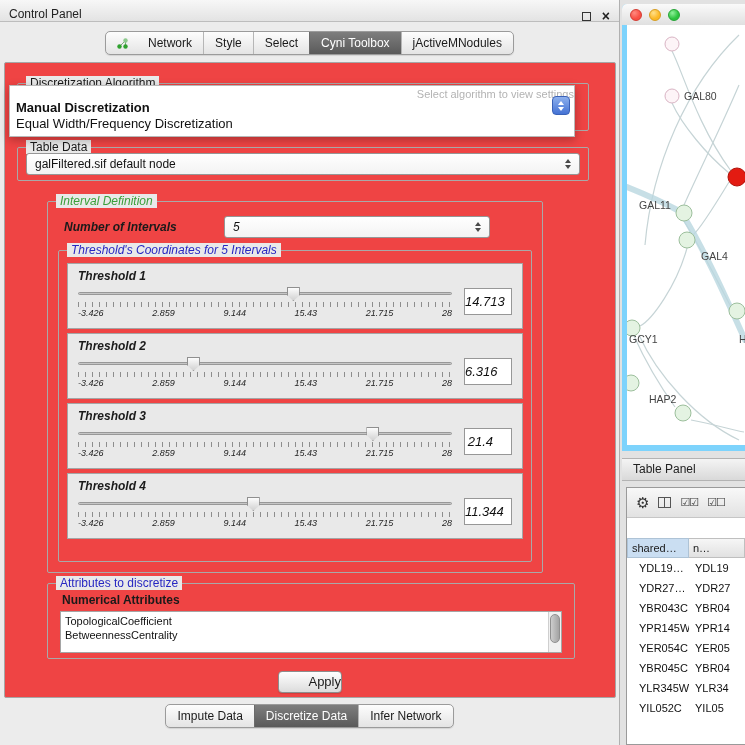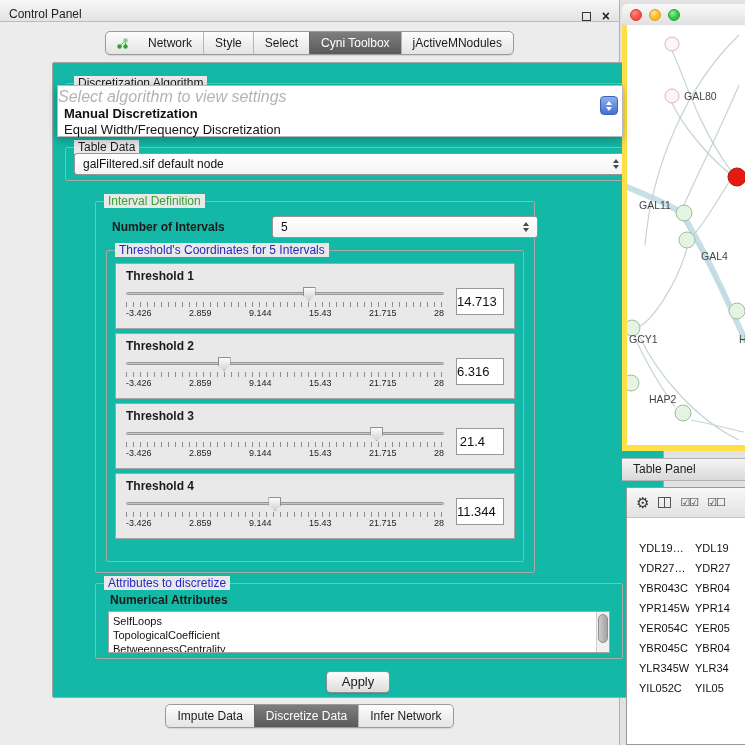--- a/index.html
+++ b/index.html
@@ -14,50 +14,50 @@
   .titlebar .win-controls { margin-left:auto; display:flex; align-items:center; gap:11px; }
   .float-box { width:9px; height:9px; border:1.5px solid #333; display:inline-block; }
   .close-x { font-size:14px; font-weight:bold; color:#222; line-height:10px; }
 
   .tabbar { position:absolute; left:0; right:0; top:31px; display:flex; justify-content:center; }
   .seg { display:inline-flex; border:1px solid #9b9b9b; border-radius:5px; overflow:hidden; background:linear-gradient(#fdfdfd,#e4e4e4); box-shadow:0 1px 1px rgba(0,0,0,.10); }
   .seg .tab { padding:4px 11px; font-size:12px; color:#1a1a1a; border-left:1px solid #b6b6b6; display:flex; align-items:center; gap:5px; cursor:default; white-space:nowrap; }
   .seg .tab:first-child { border-left:none;gap:20px; }
   .seg .tab.selected { background:linear-gradient(#7e7e7e,#5a5a5a); color:#fff; border-left-color:#6a6a6a; }
 
-  .panel-body { position:absolute; left:4px; top:62px; width:612px; height:636px; border:1px solid #a6a6a6; border-radius:2px; background:#14b8a6;margin-left:48px; }
+  .panel-body { position:absolute; left:4px; top:62px; width:612px; height:636px; border:1px solid #a6a6a6; border-radius:2px; background:#ef4444; }
 
   
   .group { position:absolute; border:1px solid #a9a9a9; border-radius:2px; }
   .group-title { position:absolute; top:-8px; left:8px; background:#e9e9e9; padding:0 4px; font-size:12px; white-space:nowrap; }
   .t-green { color:#3aa03a; }
   .t-blue { color:#2727c2; }
 
   
   .algo-group { left:12px; top:20px; width:572px; height:48px; }
 
   
   .popup { position:absolute; left:4px; top:22px; width:566px; height:52px; background:#ffffff; border:1px solid #b8b8b8; box-shadow:0 3px 9px rgba(0,0,0,.28); z-index:6; }
-  .popup .prompt { text-align:left; color:#b3b3b3; font-size:16px; padding-top:2px;font-style:italic; }
+  .popup .prompt { text-align:right; color:#b3b3b3; font-size:11px; padding-top:2px; }
   .popup .opt { font-size:13px; padding-left:6px; line-height:16px; color:#111; }
   .popup .opt.first { font-weight:bold; }
   .algo-stepper { position:absolute; right:4px; top:10px; width:18px; height:19px; border-radius:4px; background:linear-gradient(#8db0ee,#4472d4); border:1px solid #3a62b8; display:flex; flex-direction:column; align-items:center; justify-content:center; gap:2px; }
   .tri-up-w { width:0; height:0; border-left:3.5px solid transparent; border-right:3.5px solid transparent; border-bottom:4px solid #fff; }
   .tri-dn-w { width:0; height:0; border-left:3.5px solid transparent; border-right:3.5px solid transparent; border-top:4px solid #fff; }
 
   
   .tabledata-group { left:12px; top:84px; width:572px; height:34px; }
   .combo { position:absolute; background:linear-gradient(#ffffff,#f3f3f3); border:1px solid #969696; border-radius:3px; display:flex; align-items:center; padding:0 8px; font-size:12px; color:#111; }
   .combo .stepper { margin-left:auto; display:flex; flex-direction:column; align-items:center; gap:2px; }
   .tri-up { width:0; height:0; border-left:3.5px solid transparent; border-right:3.5px solid transparent; border-bottom:4px solid #4a4a4a; }
   .tri-dn { width:0; height:0; border-left:3.5px solid transparent; border-right:3.5px solid transparent; border-top:4px solid #4a4a4a; }
   .td-combo { left:8px; right:8px; top:5px; height:22px; }
 
   
-  .interval-group { left:42px; top:138px; width:440px; height:372px; }
+  .interval-group { left:42px; top:138px; width:496px; height:372px;font-style:italic; }
   .count-label { position:absolute; left:16px; top:18px; font-weight:bold; font-size:12px; }
   .count-combo { left:176px; top:14px; width:266px; height:22px; }
   .thr-group { position:absolute; left:10px; top:48px; right:10px; bottom:10px; border:1px solid #a9a9a9; border-radius:2px; }
   .thr-list { position:absolute; left:8px; right:8px; top:12px; }
   .thr-box { border:1px solid #a5a5a5; background:#e9e9e9; padding:5px 10px 3px 10px; margin-bottom:4px; height:66px; }
   .thr-label { font-weight:bold; font-size:12px; }
   .thr-row { display:flex; align-items:center; gap:12px; margin-top:2px; }
   .slider-area { flex:1; }
   .track-wrap { position:relative; height:16px; }
   .track { position:absolute; left:0; right:0; top:7px; height:3px; background:#c6c6c6; border:1px solid #989898; border-radius:2px; }
@@ -69,26 +69,26 @@
 
   
   .attr-group { left:42px; top:520px; width:528px; height:76px; }
   .attr-label { position:absolute; left:14px; top:9px; font-weight:bold; font-size:12px; }
   .listbox { position:absolute; left:12px; right:12px; top:27px; bottom:5px; background:#fff; border:1px solid #a5a5a5; overflow:hidden; }
   .listbox .items { padding:2px 4px; }
   .list-item { font-size:11px; line-height:14px; color:#111; white-space:nowrap; }
   .vscroll { position:absolute; right:0; top:0; bottom:0; width:13px; background:#f1f1f1; border-left:1px solid #cfcfcf; }
   .vthumb { position:absolute; left:1px; right:1px; top:2px; height:72%; border-radius:5px; background:linear-gradient(90deg,#cdcdcd,#a3a3a3); border:1px solid #909090; }
 
-  .apply-btn { position:absolute; left:50%; transform:translateX(-50%); top:608px; width:64px; height:22px; border:1px solid #8d8d8d; border-radius:4px; background:linear-gradient(#fefefe,#dcdcdc); font-size:13px; text-align:center; line-height:20px; box-shadow:0 1px 1px rgba(0,0,0,.12); }
+  .apply-btn { position:absolute; left:50%; transform:translateX(-50%); top:608px; width:64px; height:22px; border:1px solid #8d8d8d; border-radius:4px; background:linear-gradient(#fefefe,#dcdcdc); font-size:13px; text-align:right; line-height:20px; box-shadow:0 1px 1px rgba(0,0,0,.12); }
 
   .bottom-tabbar { position:absolute; left:0; right:0; top:704px; display:flex; justify-content:center; }
 
   
-  .network-window { position:absolute; left:622px; top:4px; width:123px; height:447px; background:#fde047; border-radius:5px 0 0 0; overflow:hidden; }
+  .network-window { position:absolute; left:622px; top:4px; width:123px; height:447px; background:#7dd3fc; border-radius:5px 0 0 0; overflow:hidden; }
   .nw-titlebar { height:21px; background:linear-gradient(#fafafa,#e0e0e0); display:flex; align-items:center; gap:7px; padding:0 8px; }
   .light { width:12px; height:12px; border-radius:50%; display:inline-block; }
   .light.red { background:radial-gradient(circle at 35% 30%, #ff8a80, #f94f44 60%); border:1px solid #d33a31; }
   .light.yellow { background:radial-gradient(circle at 35% 30%, #ffe08a, #fcb826 60%); border:1px solid #d69c1e; }
   .light.green { background:radial-gradient(circle at 35% 30%, #8ef09a, #2cc33f 60%); border:1px solid #24a334; }
   .nw-canvas { position:absolute; left:5px; top:21px; right:0; bottom:6px; background:#fff; overflow:hidden; }
   .edge { fill:none; stroke:#c6d4d6; stroke-width:1.2; }
   .edge.thick { stroke:#b9d7e0; stroke-width:6; opacity:.8; stroke-linecap:round; }
   .node.green { fill:#e4f3e2; stroke:#9cbf9c; stroke-width:1; }
   .node.pink { fill:#fdf4f7; stroke:#d9b4c4; stroke-width:1; }
@@ -291,21 +291,20 @@
             </div>
         </div>
       </div>
 
       <div class="group attr-group">
         <span class="group-title t-blue">Attributes to discretize</span>
         <span class="attr-label">Numerical Attributes</span>
         <div class="listbox">
           <div class="items">
 
-          <div class="list-item">SelfLoops</div>
               <div class="list-item">TopologicalCoefficient</div>
               <div class="list-item">BetweennessCentrality</div>
             </div>
           <div class="vscroll">
               <div class="vthumb"></div>
             </div>
         </div>
       </div>
 
       <div class="apply-btn">Apply</div>
@@ -370,20 +369,24 @@
   </div>
 
   <div class="table-window">
     <div class="tw-toolbar">
       <span class="gear">⚙</span>
       <span class="col-icon"></span>
       <span class="chk-icon">☑☑</span>
       <span class="chk-icon">☑☐</span>
     </div>
     <div class="tw-gap"></div>
+    <div class="tw-header">
+      <div class="hc1">shared…</div>
+      <div class="hc2">n…</div>
+    </div>
     <div>
 
         <div class="tw-row">
           <div class="c1">YDL19…</div>
           <div class="c2">YDL19</div>
         </div>
 
         <div class="tw-row">
           <div class="c1">YDR27…</div>
           <div class="c2">YDR27</div>

